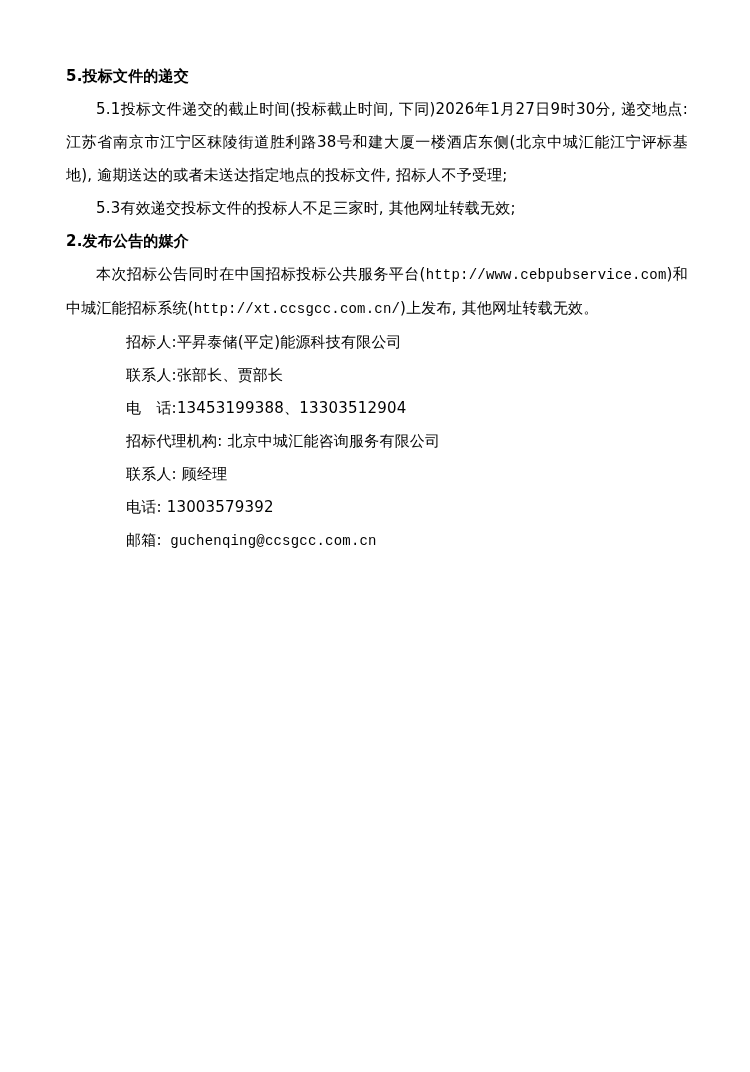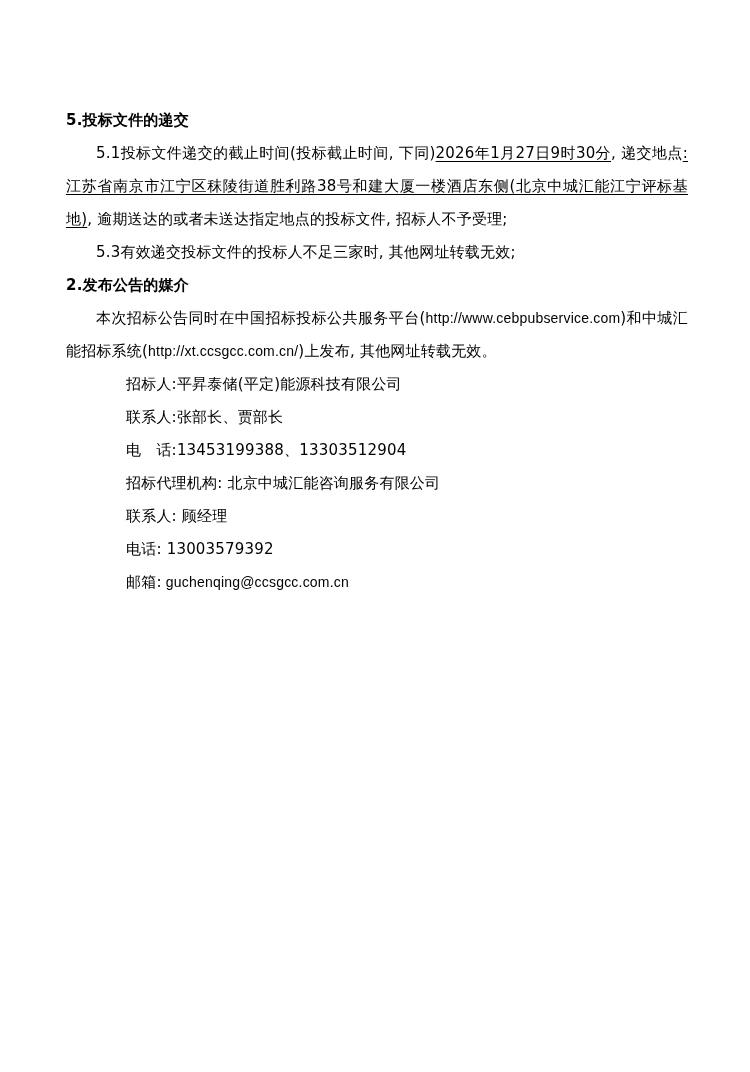--- a/index.html
+++ b/index.html
@@ -18,21 +18,20 @@
     position: relative;
     width: 750px;
     height: 1072px;
     box-sizing: border-box;
     padding: 60px 62px 0 66px;
   }
   .doc-body {
     font-size: 15px;
     line-height: 33px;
     letter-spacing: 0.2px;
-    margin-top: 44px;
   }
   .section-head {
     font-weight: bold;
     font-size: 15px;
     line-height: 33px;
     margin: 0;
     padding: 0;
   }
   .para {
     margin: 0;
@@ -44,25 +43,24 @@
   }
   .para-flow {
     margin: 0;
     padding: 0;
     text-indent: 30px;
     font-size: 15px;
     line-height: 33px;
     text-align: justify;
   }
   .u {
-    text-decoration: underline;
     text-underline-offset: 3px;
   }
   .mono {
-    font-family: Liberation Sans, sans-serif;
+    font-family: Liberation Mono, monospace;
     font-size: 14px;
   }
   .contact-line {
     margin: 0;
     padding: 0 0 0 30px;
     text-indent: 30px;
     font-size: 15px;
     line-height: 33px;
     white-space: pre;
   }

